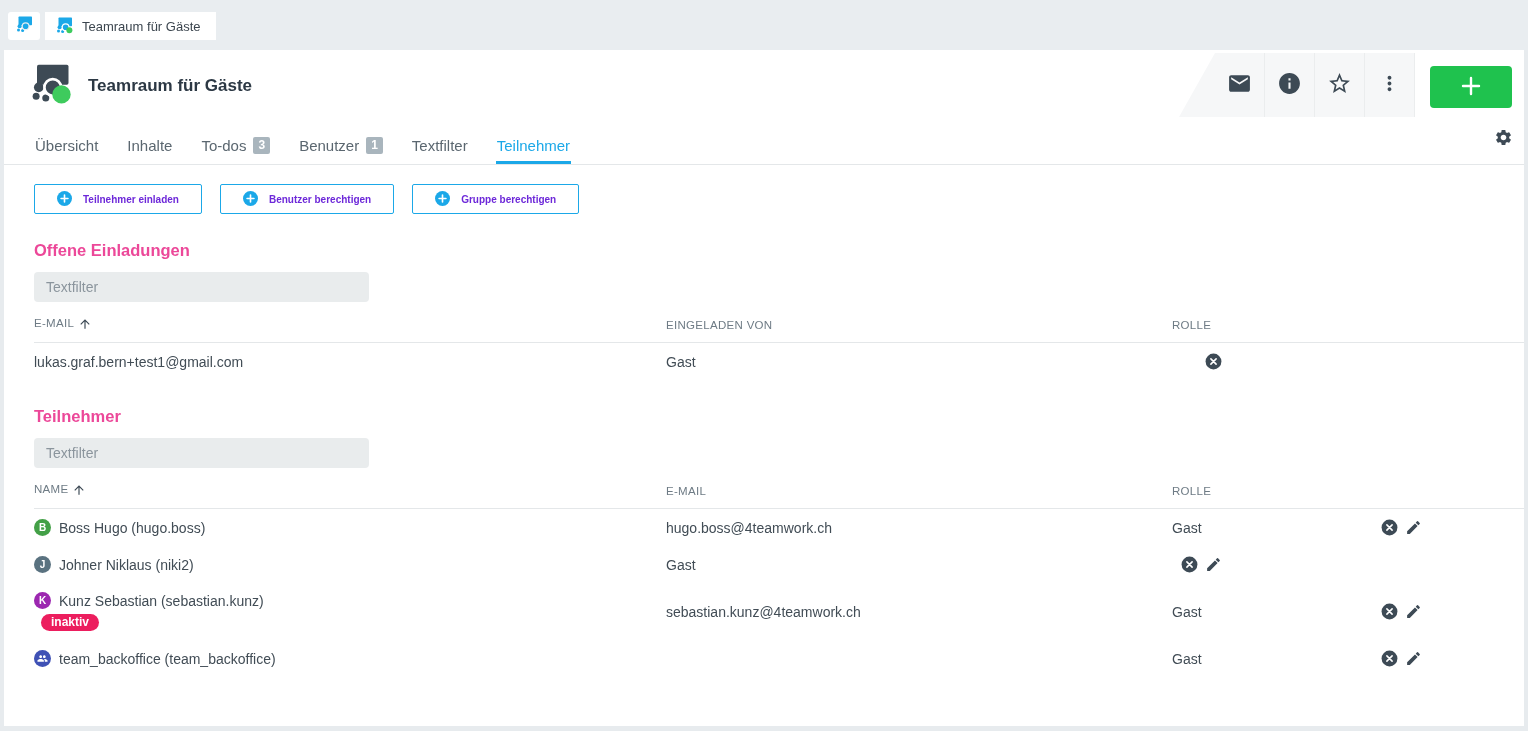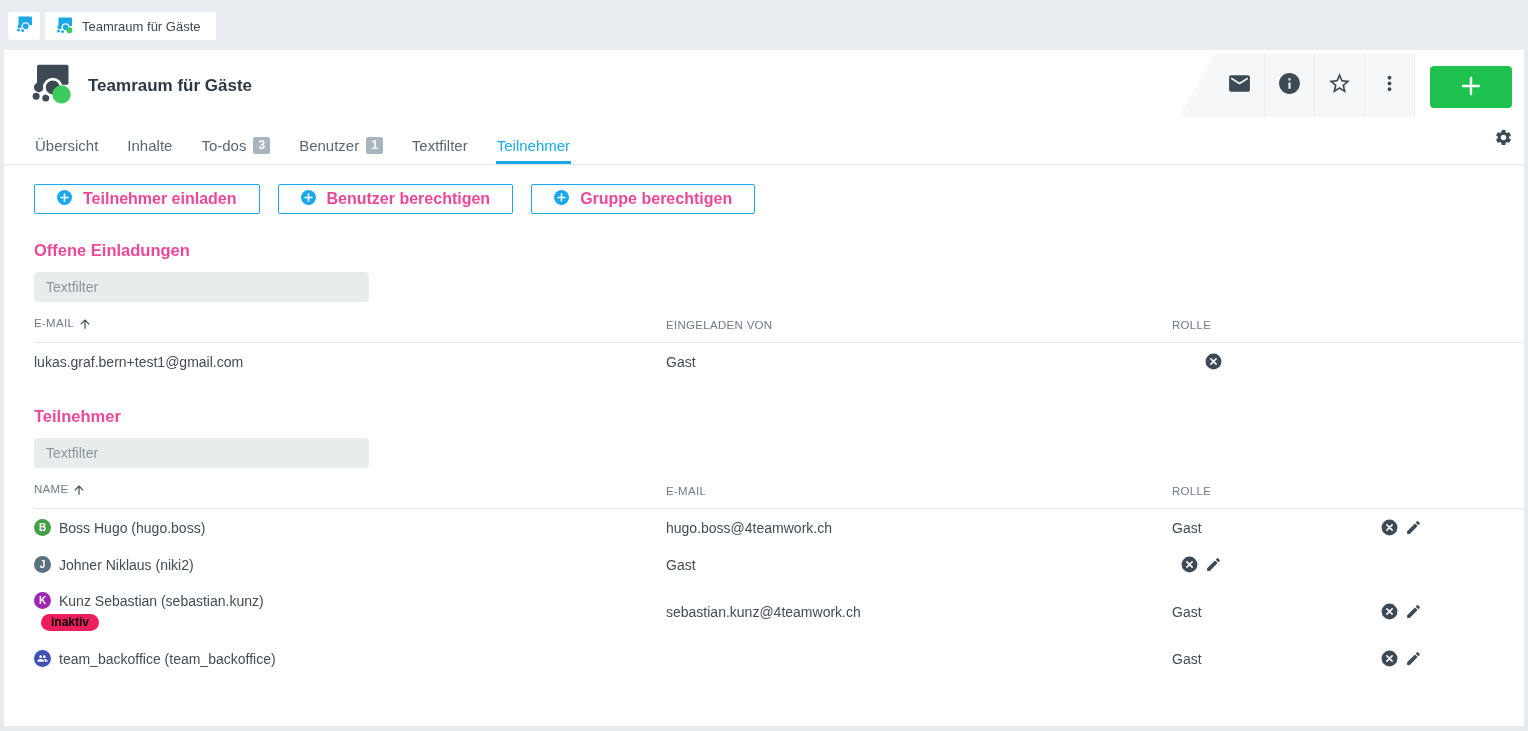--- a/index.html
+++ b/index.html
@@ -26,32 +26,32 @@
   .add-btn { position:absolute; right:12px; top:16px; width:82px; height:42px; background:#1fc24e; border:none; border-radius:4px; display:flex; align-items:center; justify-content:center; cursor:pointer; }
   
   .tabbar { position:absolute; top:79px; left:0; right:0; height:36px; border-bottom:1px solid #e4e7e9; display:flex; align-items:stretch; padding-left:30px; }
   .tab { display:flex; align-items:center; gap:7px; margin-right:27px; font-size:15px; color:#5b6770; border-bottom:3px solid transparent; padding:0 1px; cursor:pointer; }
   .tab.active { color:#1ba8e8; border-bottom-color:#1ba8e8; }
   .tab-badge { background:#a9b5bd; color:#fff; font-size:12px; font-weight:bold; padding:1px 5px; border-radius:2px; line-height:15px; }
   .gear { position:absolute; right:11px; top:78px; cursor:pointer; }
   
   .content { position:absolute; top:106px; left:30px; right:0; bottom:0; }
   .btn-row { margin-top:28px; display:flex; gap:18px; }
-  .outline-btn { height:30px; border:1px solid #1ba8e8; border-radius:2px; background:#fff; color:#ec4899; font-size:16px; font-weight:bold; display:flex; align-items:center; gap:11px; padding:0 22px; cursor:pointer; }
+  .outline-btn { height:30px; border:1px solid #1ba8e8; border-radius:2px; background:#fff; color:#6d28d9; font-size:10px; font-weight:bold; display:flex; align-items:center; gap:11px; padding:0 22px; cursor:pointer; }
   h2.section { margin-top:26px; font-size:16.5px; font-weight:bold; color:#ec4899; line-height:20px; }
   .filter-input { margin-top:12px; display:block; width:335px; height:30px; background:#e9eced; border:none; border-radius:4px; font-size:14px; font-family:"Liberation Sans",sans-serif; padding:0 12px; color:#414c55; }
   .filter-input::placeholder { color:#8b959d; opacity:1; }
   .tgrid { display:grid; grid-template-columns:632px 506px 200px 1fr; align-items:center; }
   .thead { margin-top:9px; border-bottom:1px solid #e4e7e9; padding:6px 0 9px 0; }
   .th { font-size:11.5px; color:#6e7b85; text-transform:uppercase; letter-spacing:0.3px; display:flex; align-items:flex-start; gap:4px; cursor:pointer; }
   .trow { padding:9px 0; font-size:14px; color:#414c55; }
   .name-cell { display:flex; align-items:center; gap:8px; }
   .name-col { display:flex; flex-direction:column; align-items:flex-start; }
   .avatar { width:17px; height:17px; border-radius:50%; color:#fff; font-size:10px; font-weight:bold; display:inline-flex; align-items:center; justify-content:center; flex:0 0 17px; }
-  .status-badge { margin-top:5px; margin-left:7px; background:#ec1e5e; color:#000000; font-size:12px; font-weight:bold; padding:2px 10px 3px; border-radius:10px; line-height:12px; }
+  .status-badge { margin-top:5px; margin-left:7px; background:#ec1e5e; color:#ffffff; font-size:12px; font-weight:bold; padding:2px 10px 3px; border-radius:10px; line-height:12px; }
   .actions { display:flex; align-items:center; gap:6px; padding-left:8px; }
   .actions.single { padding-left:32px; }
   .icon-btn { display:inline-flex; cursor:pointer; }
 </style>
 </head>
 <body>
 
 <div class="topbar">
   <div class="home-btn">
     <span>

